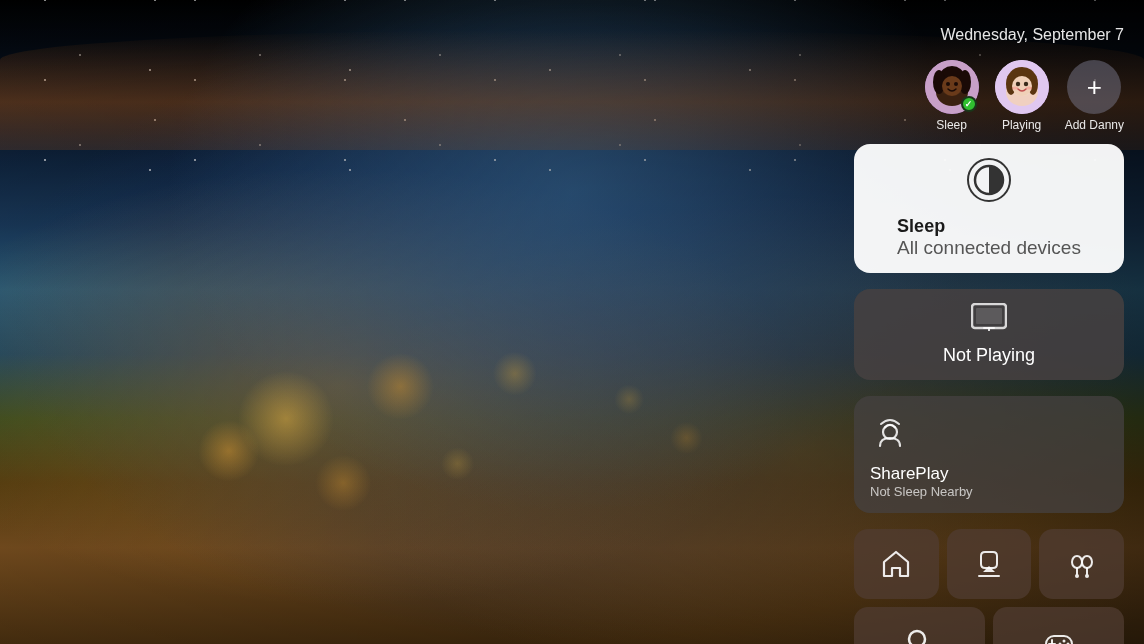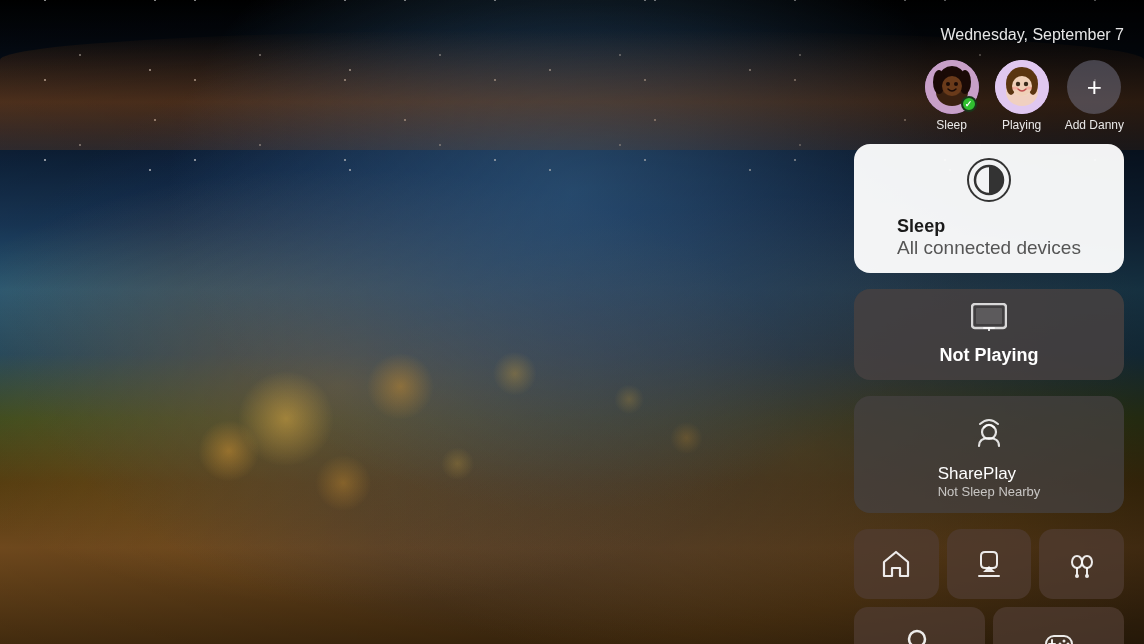--- a/index.html
+++ b/index.html
@@ -248,30 +248,30 @@
     }
 
     .tv-icon {
       width: 36px;
       height: 28px;
       flex-shrink: 0;
     }
 
     .not-playing-text {
       font-size: 18px;
-      font-weight: 700;
+      font-weight: 400;
       color: #fff;
     }
 
     
     .shareplay-card {
       background: rgba(70,65,65,0.75);
       padding: 14px 16px;
       display: flex;
-      align-items: center;
+      align-items: flex-start;
       gap: 14px;
       cursor: pointer;
     }
 
     .shareplay-icon {
       width: 40px;
       height: 40px;
       flex-shrink: 0;
     }
 

